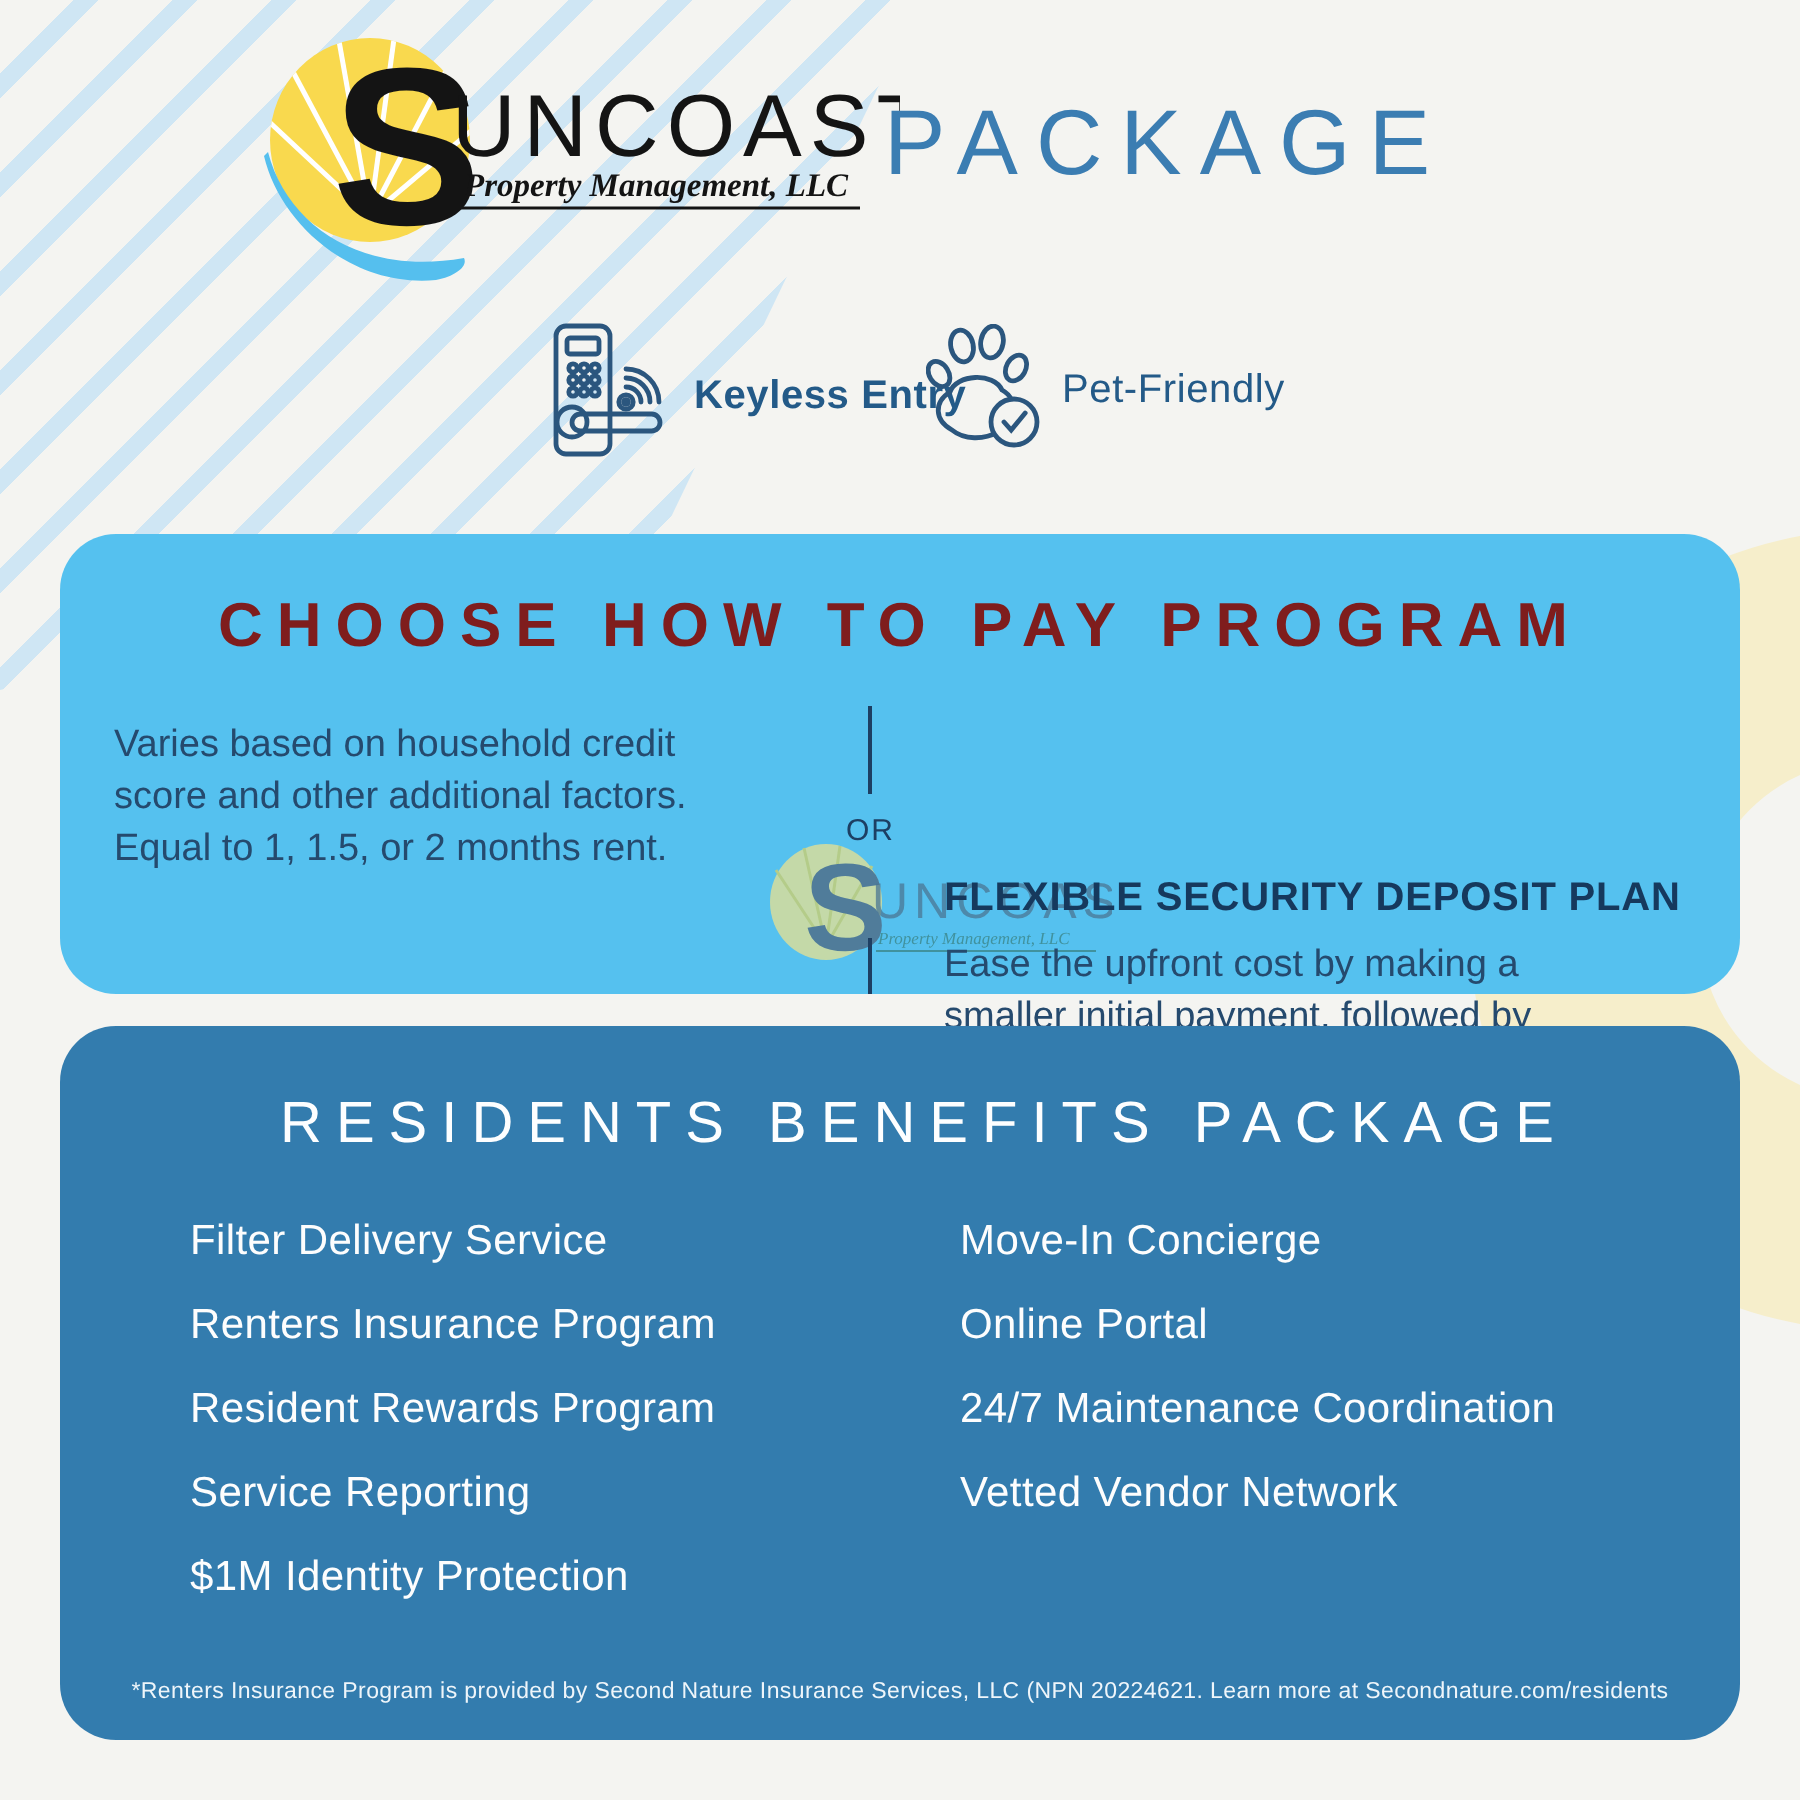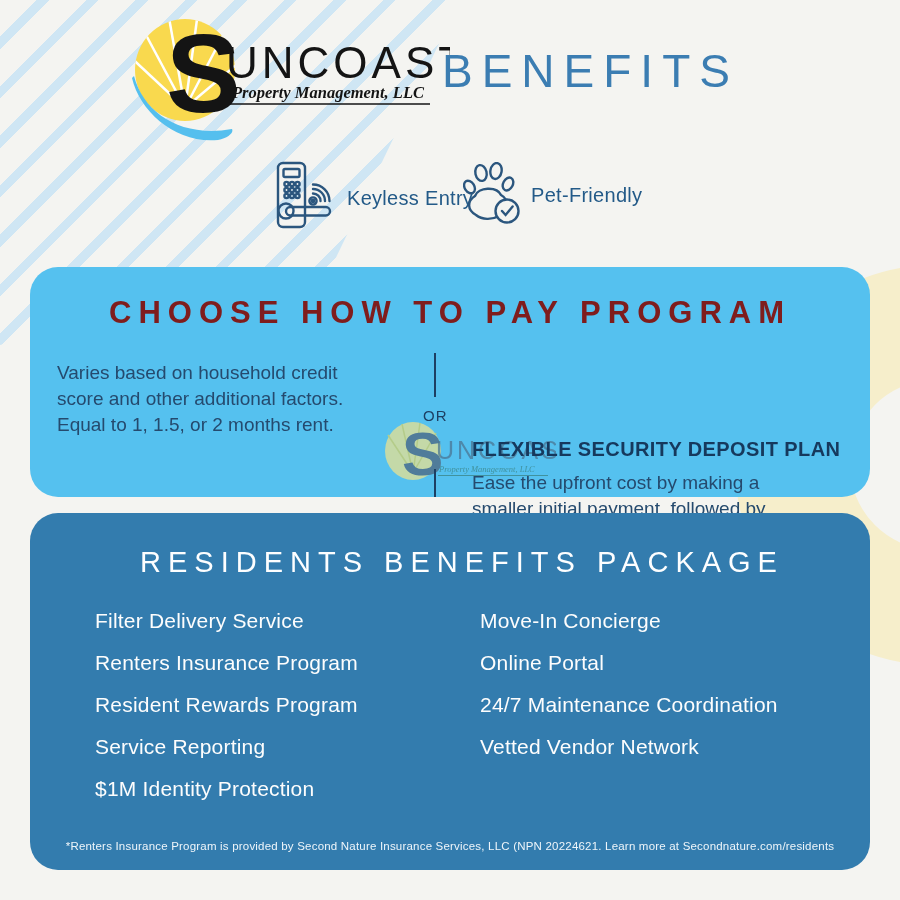--- a/index.html
+++ b/index.html
@@ -23,21 +23,21 @@
   }
   
   .logo-wrap{position:absolute;left:130px;top:12px;width:320px;height:130px;z-index:2;}
   .benefits-title{
     position:absolute;left:442px;top:44px;z-index:2;
     font-size:46px;font-weight:500;letter-spacing:9px;color:#3b7db2;
   }
   
   .feature{position:absolute;z-index:2;display:flex;align-items:center;}
   .feature .lbl{font-size:20px;color:#235a88;letter-spacing:.3px;}
-  #feat-keyless{left:275px;top:158px;}
+  #feat-keyless{left:275px;top:158px;font-weight:bold;}
   #feat-pet{left:463px;top:162px;}
   
   .pay-card{
     position:absolute;left:30px;top:267px;width:840px;height:230px;z-index:1;
     background:#55c1ef;border-radius:28px;
   }
   .pay-title{
     margin-top:28px;text-align:center;
     font-size:31px;font-weight:600;letter-spacing:7px;color:#7f1d1d;
   }
@@ -98,21 +98,21 @@
         <line x1="55" y1="96" x2="112" y2="48"></line>
       </g>
       <path d="M4,64 C14,102 52,126 102,117 C104,121 98,126 88,128 C46,132 10,100 2,66 Z" fill="#55bfee"></path>
     </g>
     <text x="36" y="100" font-size="112" font-weight="700" fill="#141414" font-family="Liberation Sans, sans-serif">S</text>
     <text x="96" y="66" font-size="44" font-weight="500" letter-spacing="4" fill="#141414" font-family="Liberation Sans, sans-serif">UNCOAST</text>
     <text x="102" y="86" font-size="16.5" font-style="italic" font-weight="600" fill="#141414" font-family="Liberation Serif, serif">Property Management, LLC</text>
     <line x1="100" y1="92" x2="300" y2="92" stroke="#141414" stroke-width="1.6"></line>
   </svg>
 </div>
-<div class="benefits-title">BENEFITS</div>
+<div class="benefits-title">PACKAGE</div>
 
 <div class="feature" id="feat-keyless">
   <svg width="62" height="80" viewBox="0 0 62 80" fill="none" stroke="#2b567e" stroke-width="2.4" stroke-linecap="round">
     <rect x="3" y="5" width="27" height="64" rx="5"></rect>
     <rect x="8.5" y="11" width="16" height="8" rx="1.5"></rect>
     <g>
       <circle cx="11.5" cy="26" r="2.1"></circle>
         <circle cx="17" cy="26" r="2.1"></circle>
         <circle cx="22.5" cy="26" r="2.1"></circle>
       <circle cx="11.5" cy="32" r="2.1"></circle>

